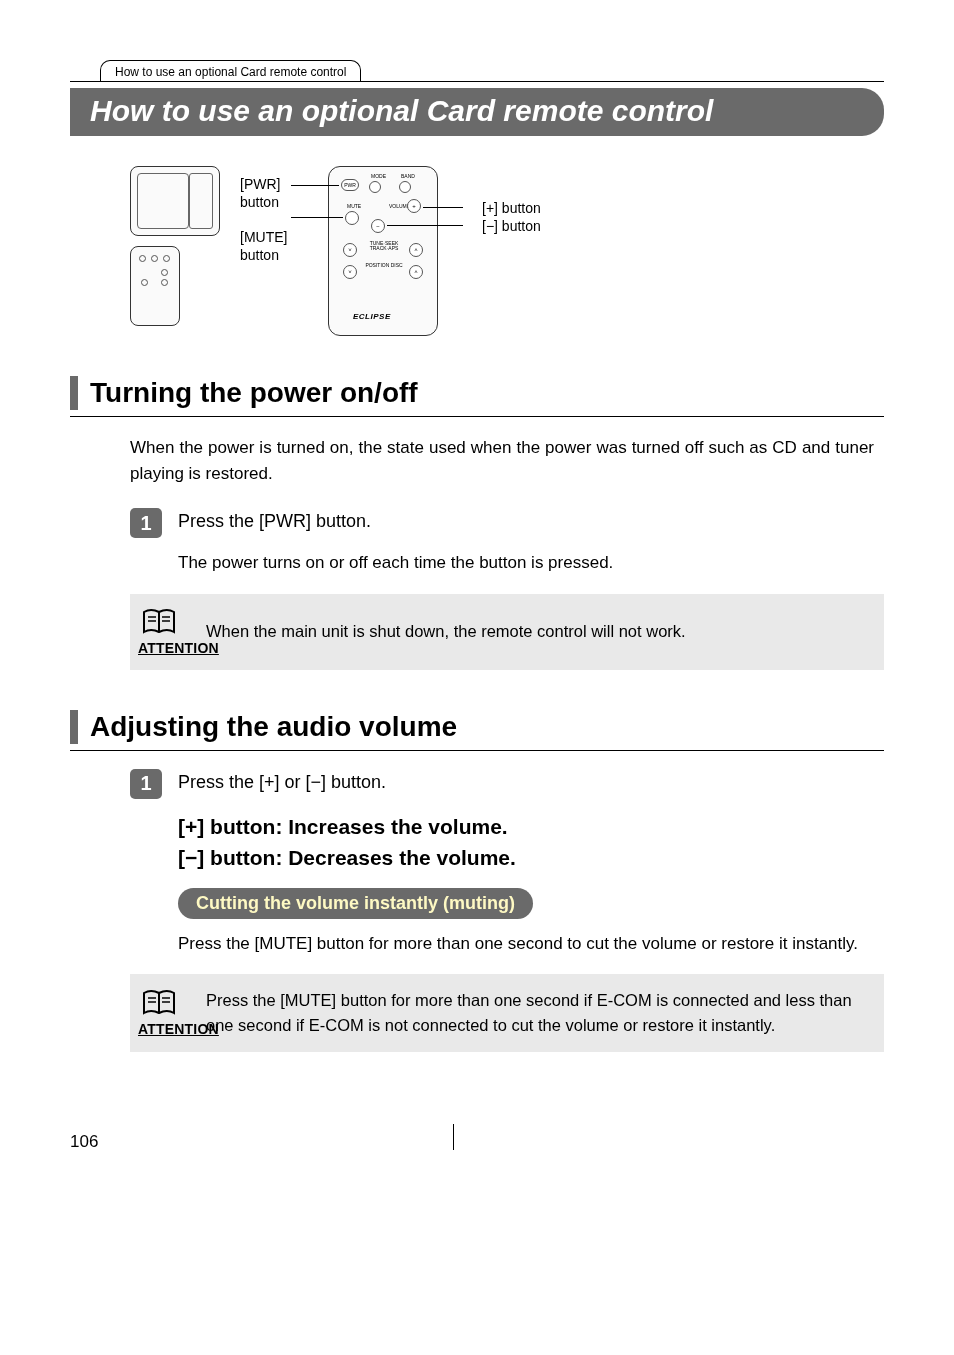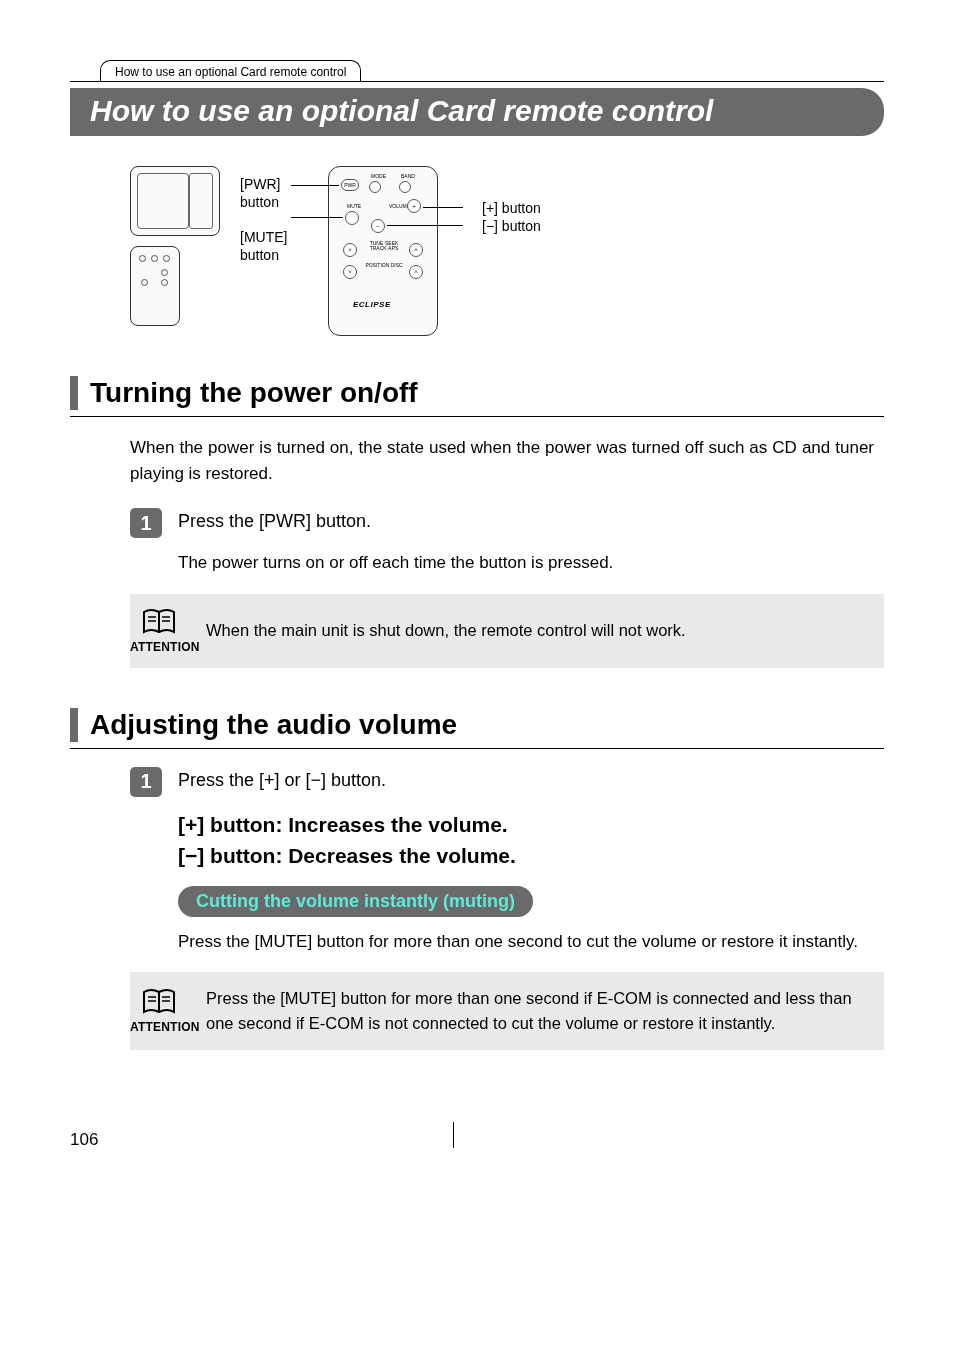--- a/index.html
+++ b/index.html
@@ -158,29 +158,31 @@
     margin: 18px 0 40px 60px;
     padding: 14px 16px 14px 0;
   }
   .attention-icon {
     width: 58px;
     flex-shrink: 0;
     text-align: center;
   }
   .attention-icon svg { display: block; margin: 0 auto 2px auto; }
   .attention-label {
-    font-size: 12px;
+    font-size: 14px;
     font-weight: bold;
     letter-spacing: 0.2px;
+    text-decoration: underline;
+    padding-left: 8px;
   }
   .attention-text { font-size: 16.5px; line-height: 1.5; }
   .sub-pill {
     display: inline-block;
     background: #6a6a6a;
-    color: #5eead4;
+    color: #fef9c3;
     font-weight: bold;
     font-size: 18px;
     padding: 5px 18px;
     border-radius: 18px;
     margin: 14px 0 12px 108px;
   }
   .page-num {
     text-align: left;
     font-size: 17px;
     margin-top: 80px;
@@ -241,21 +243,21 @@
       <div style="position:absolute;left:60px;top:36px;font-size:5px;">VOLUME</div>
       <div class="remote-btn" style="left:16px;top:44px;width:14px;height:14px;"></div>
       <div class="remote-btn" style="left:78px;top:32px;width:14px;height:14px;">+</div>
       <div class="remote-btn" style="left:42px;top:52px;width:14px;height:14px;">−</div>
       <div style="position:absolute;left:30px;top:74px;font-size:5px;text-align:center;width:50px;line-height:1;">TUNE·SEEK TRACK·APS</div>
       <div class="remote-btn" style="left:14px;top:76px;width:14px;height:14px;">˅</div>
       <div class="remote-btn" style="left:80px;top:76px;width:14px;height:14px;">˄</div>
       <div style="position:absolute;left:34px;top:96px;font-size:5px;text-align:center;width:42px;line-height:1;">POSITION DISC</div>
       <div class="remote-btn" style="left:14px;top:98px;width:14px;height:14px;">˅</div>
       <div class="remote-btn" style="left:80px;top:98px;width:14px;height:14px;">˄</div>
-      <div style="position:absolute;left:24px;bottom:26px;font-size:8px;font-style:italic;font-weight:bold;letter-spacing:0.5px;">ECLIPSE</div>
+      <div style="position:absolute;left:24px;bottom:14px;font-size:8px;font-style:italic;font-weight:bold;letter-spacing:0.5px;">ECLIPSE</div>
 
       <span class="lead-line" style="left:-38px; top:18px; width:48px;"></span>
       <span class="lead-line" style="left:-38px; top:50px; width:52px;"></span>
       <span class="lead-line" style="left:94px; top:40px; width:40px;"></span>
       <span class="lead-line" style="left:58px; top:58px; width:76px;"></span>
     </div>
     <div class="label-col" style="width:90px; padding-top:34px; padding-left:26px;">
       <div class="label-text">[+] button</div>
       <div class="label-text">[−] button</div>
     </div>

